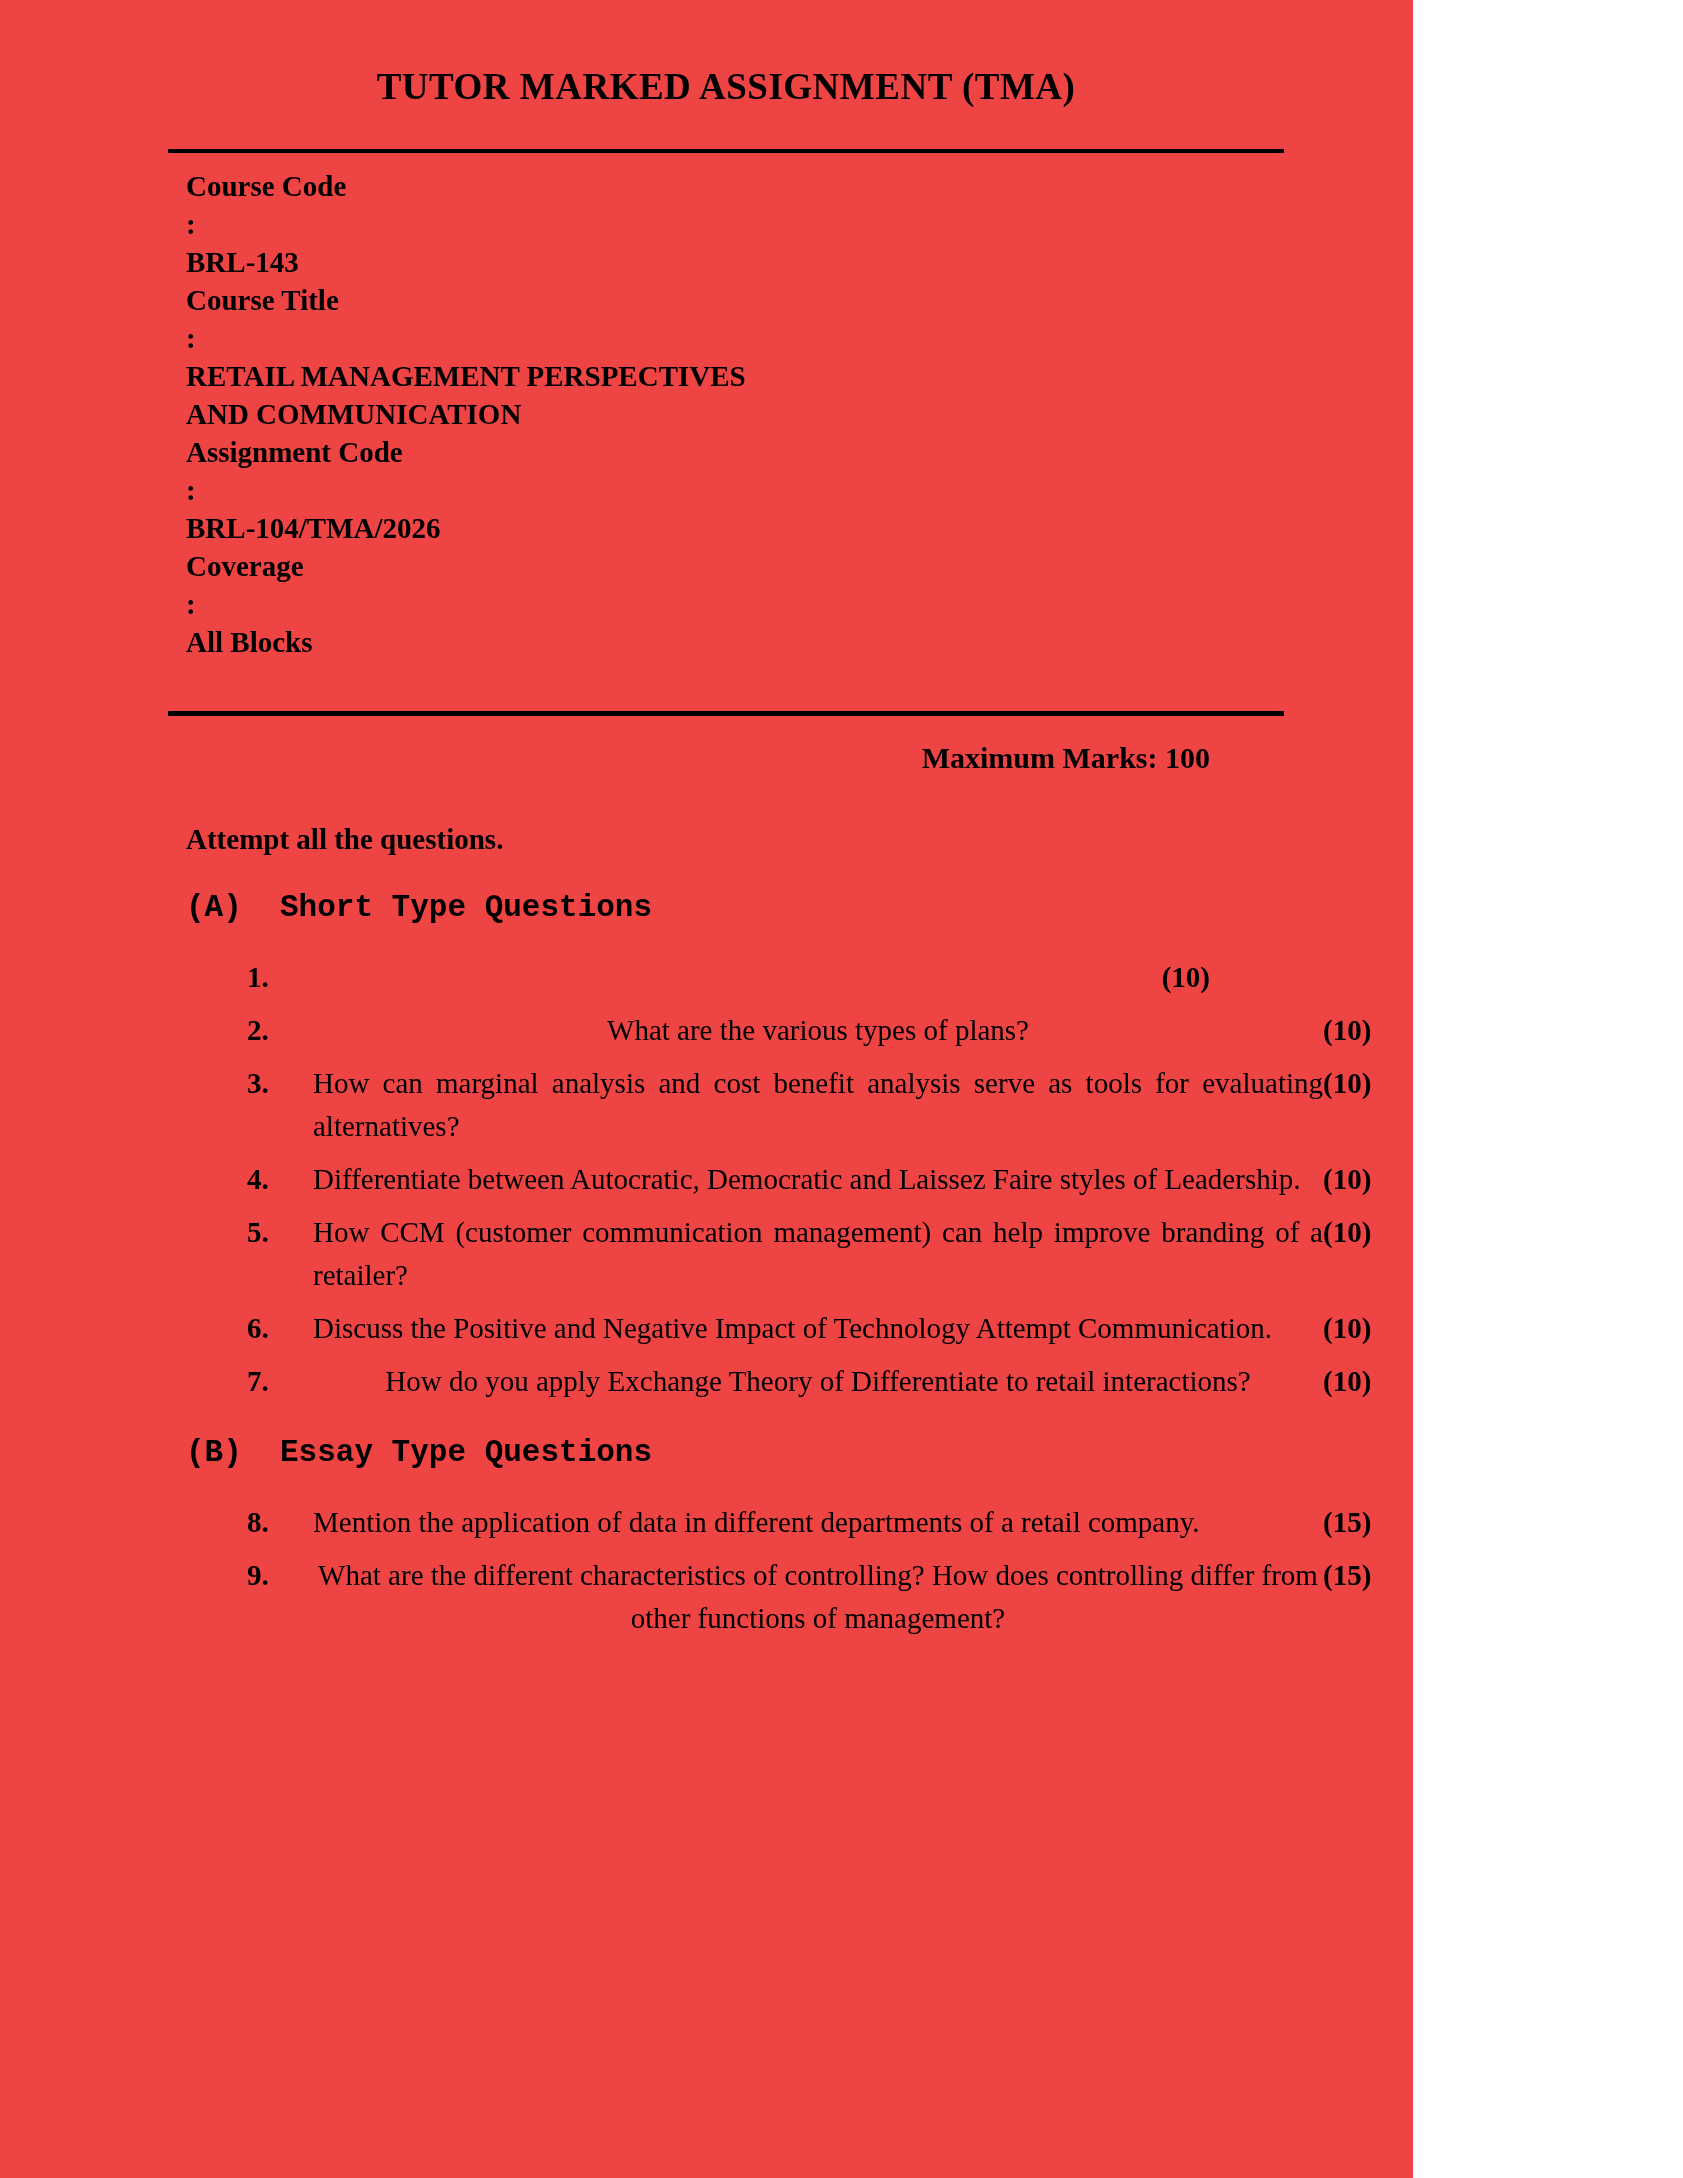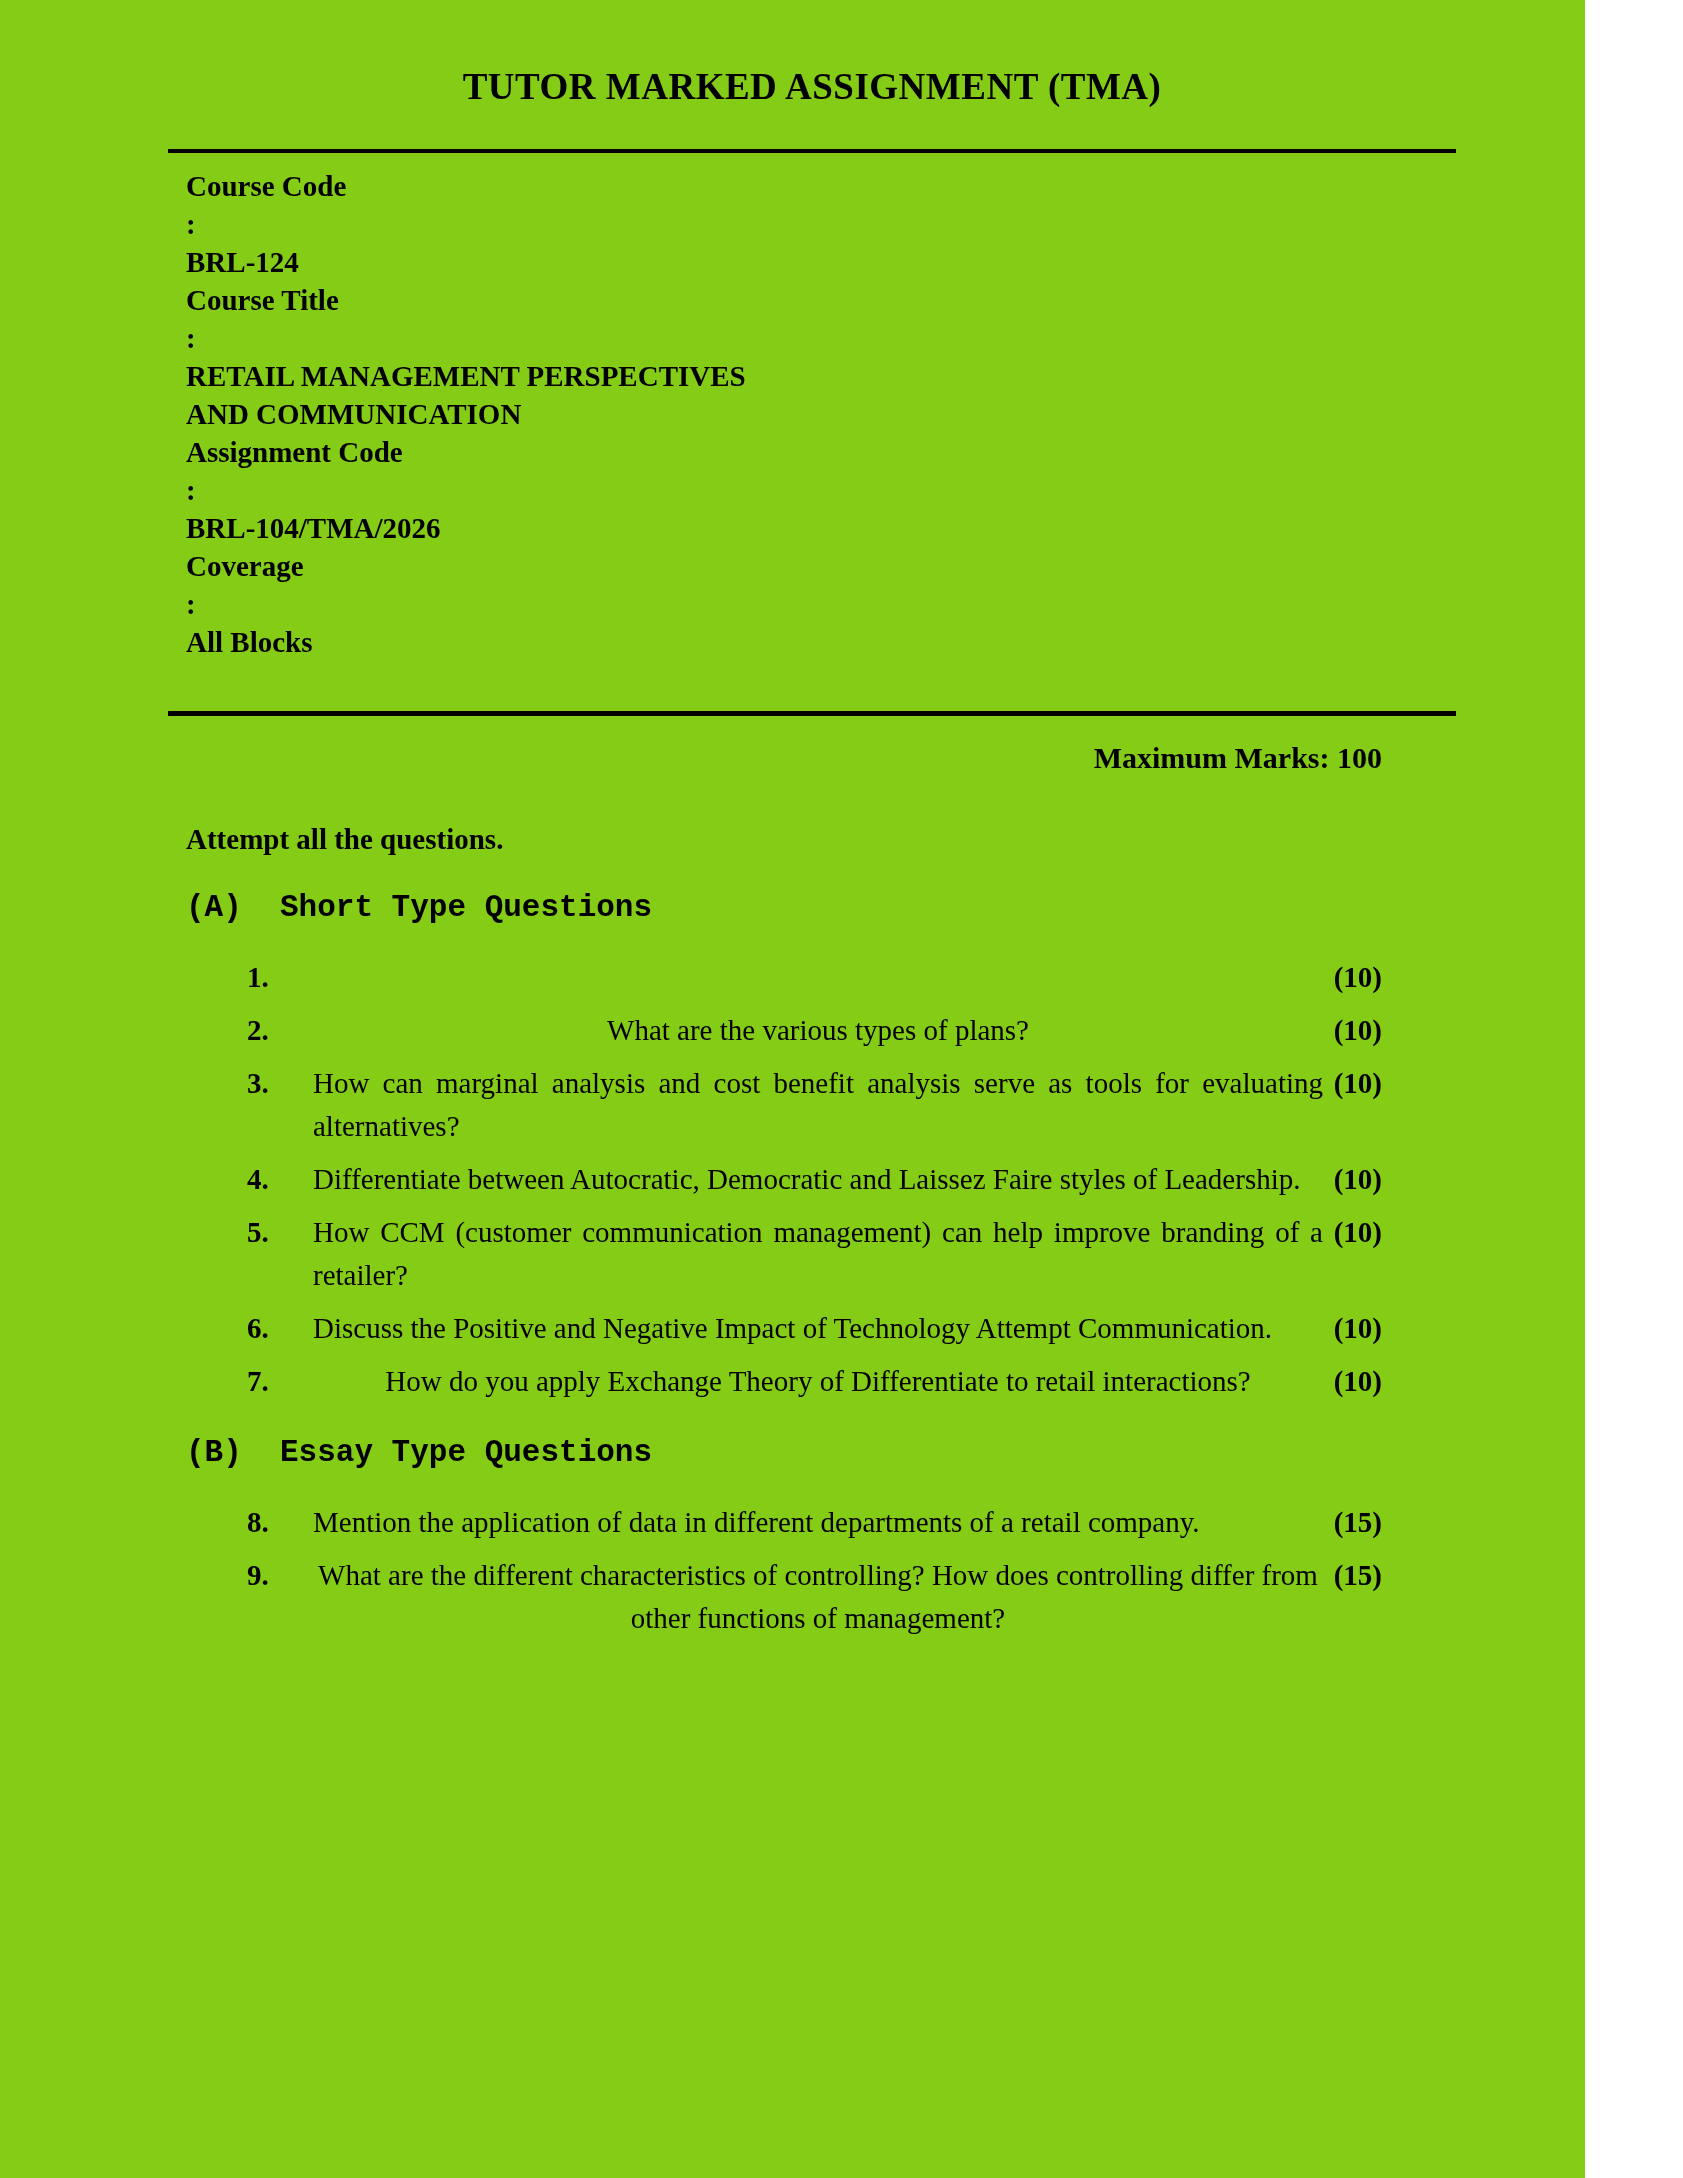--- a/index.html
+++ b/index.html
@@ -1,20 +1,20 @@
 <!DOCTYPE html>
 <html><head>
 <meta charset="utf-8">
 <style>
   html, body { margin: 0; padding: 0; background: #ffffff; }
   .page {
     position: relative;
-    width: 1585px;
+    width: 1413px;
     height: 2178px;
-    background: #84cc16;
+    background: #ef4444;
     color: #000000;
     font-family: "Liberation Serif", serif;
     overflow: hidden;
   }
   .content { padding: 0 129px 0 168px; }
 
   .doc-title {
     margin: 65px 0 0 0;
     text-align: center;
     font-size: 37px;
@@ -81,21 +81,21 @@
   <div class="content">
 
     <h1 class="doc-title">TUTOR MARKED ASSIGNMENT (TMA)</h1>
 
     <div class="rule rule-top"></div>
 
     <div class="meta" id="meta">
   <div class="meta-row">
     <div class="meta-label">Course Code</div>
     <div class="meta-colon">:</div>
-    <div class="meta-value">BRL-124</div>
+    <div class="meta-value">BRL-143</div>
   </div>
 
   <div class="meta-row">
     <div class="meta-label">Course Title</div>
     <div class="meta-colon">:</div>
     <div class="meta-value">RETAIL MANAGEMENT PERSPECTIVES AND COMMUNICATION</div>
   </div>
 
   <div class="meta-row">
     <div class="meta-label">Assignment Code</div>

